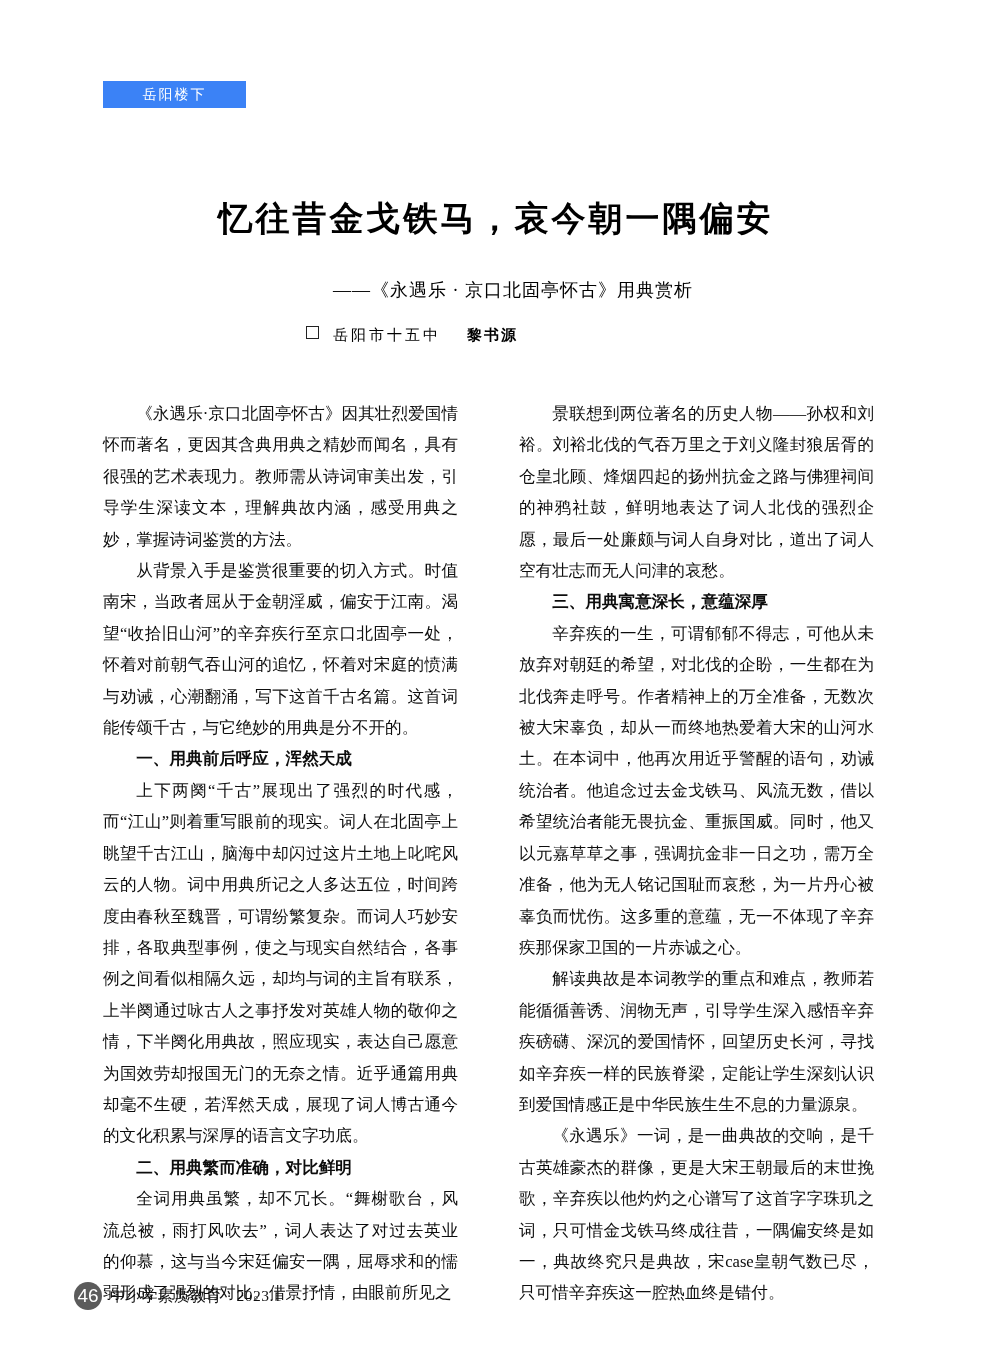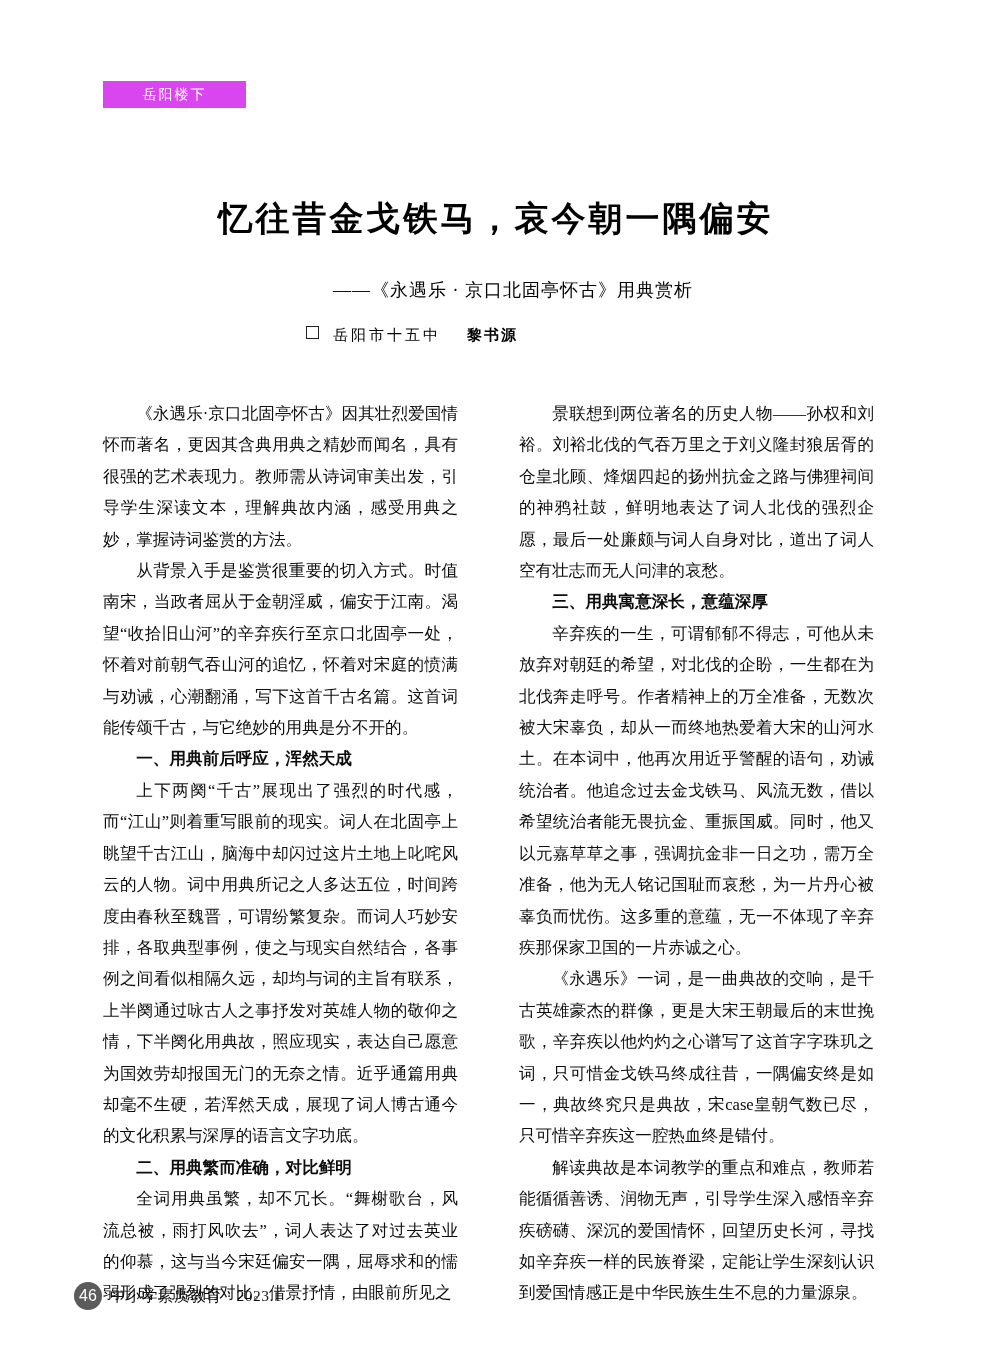--- a/index.html
+++ b/index.html
@@ -21,21 +21,21 @@
     width: 992px;
     height: 1346px;
   }
   
   .runhead {
     position: absolute;
     left: 103px;
     top: 81px;
     width: 143px;
     height: 27px;
-    background: #d946ef;
+    background: #3b82f6;
     color: #ffffff;
     font-family: "Liberation Sans", sans-serif;
     font-size: 14px;
     letter-spacing: 2px;
     display: flex;
     align-items: center;
     justify-content: center;
   }
   
   .title {
@@ -117,21 +117,21 @@
     display: flex;
     align-items: center;
   }
   .pagenum {
     width: 28px;
     height: 28px;
     border-radius: 50%;
     background: #5b5b5b;
     color: #fff;
     font-family: "Liberation Sans", sans-serif;
-    font-size: 16px;
+    font-size: 19px;
     display: flex;
     align-items: center;
     justify-content: center;
   }
   .footer-text {
     margin-left: 8px;
     font-size: 15.5px;
     letter-spacing: 0.5px;
     color: #111;
   }
@@ -156,22 +156,22 @@
     <p class="h">一、用典前后呼应，浑然天成</p>
     <p>上下两阕“千古”展现出了强烈的时代感，而“江山”则着重写眼前的现实。词人在北固亭上眺望千古江山，脑海中却闪过这片土地上叱咤风云的人物。词中用典所记之人多达五位，时间跨度由春秋至魏晋，可谓纷繁复杂。而词人巧妙安排，各取典型事例，使之与现实自然结合，各事例之间看似相隔久远，却均与词的主旨有联系，上半阕通过咏古人之事抒发对英雄人物的敬仰之情，下半阕化用典故，照应现实，表达自己愿意为国效劳却报国无门的无奈之情。近乎通篇用典却毫不生硬，若浑然天成，展现了词人博古通今的文化积累与深厚的语言文字功底。</p>
     <p class="h">二、用典繁而准确，对比鲜明</p>
     <p>全词用典虽繁，却不冗长。“舞榭歌台，风流总被，雨打风吹去”，词人表达了对过去英业的仰慕，这与当今宋廷偏安一隅，屈辱求和的懦弱形成了强烈的对比。借景抒情，由眼前所见之</p>
   </div>
 
   <div class="col right">
     <p>景联想到两位著名的历史人物——孙权和刘裕。刘裕北伐的气吞万里之于刘义隆封狼居胥的仓皇北顾、烽烟四起的扬州抗金之路与佛狸祠间的神鸦社鼓，鲜明地表达了词人北伐的强烈企愿，最后一处廉颇与词人自身对比，道出了词人空有壮志而无人问津的哀愁。</p>
     <p class="h">三、用典寓意深长，意蕴深厚</p>
     <p>辛弃疾的一生，可谓郁郁不得志，可他从未放弃对朝廷的希望，对北伐的企盼，一生都在为北伐奔走呼号。作者精神上的万全准备，无数次被大宋辜负，却从一而终地热爱着大宋的山河水土。在本词中，他再次用近乎警醒的语句，劝诫统治者。他追念过去金戈铁马、风流无数，借以希望统治者能无畏抗金、重振国威。同时，他又以元嘉草草之事，强调抗金非一日之功，需万全准备，他为无人铭记国耻而哀愁，为一片丹心被辜负而忧伤。这多重的意蕴，无一不体现了辛弃疾那保家卫国的一片赤诚之心。</p>
+    <p>解读典故是本词教学的重点和难点，教师若能循循善诱、润物无声，引导学生深入感悟辛弃疾磅礴、深沉的爱国情怀，回望历史长河，寻找如辛弃疾一样的民族脊梁，定能让学生深刻认识到爱国情感正是中华民族生生不息的力量源泉。</p>
     <p>《永遇乐》一词，是一曲典故的交响，是千古英雄豪杰的群像，更是大宋王朝最后的末世挽歌，辛弃疾以他灼灼之心谱写了这首字字珠玑之词，只可惜金戈铁马终成往昔，一隅偏安终是如一，典故终究只是典故，宋case皇朝气数已尽，只可惜辛弃疾这一腔热血终是错付。</p>
-    <p>解读典故是本词教学的重点和难点，教师若能循循善诱、润物无声，引导学生深入感悟辛弃疾磅礴、深沉的爱国情怀，回望历史长河，寻找如辛弃疾一样的民族脊梁，定能让学生深刻认识到爱国情感正是中华民族生生不息的力量源泉。</p>
   </div>
 
   <div class="footer">
     <div class="pagenum">46</div>
     <div class="footer-text">中小学素质教育 · 2023.1</div>
   </div>
 
 </div>
 
 </body></html>

